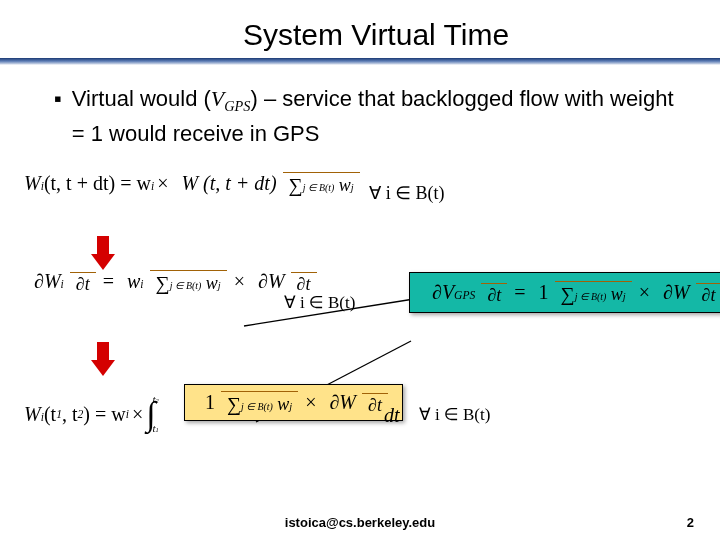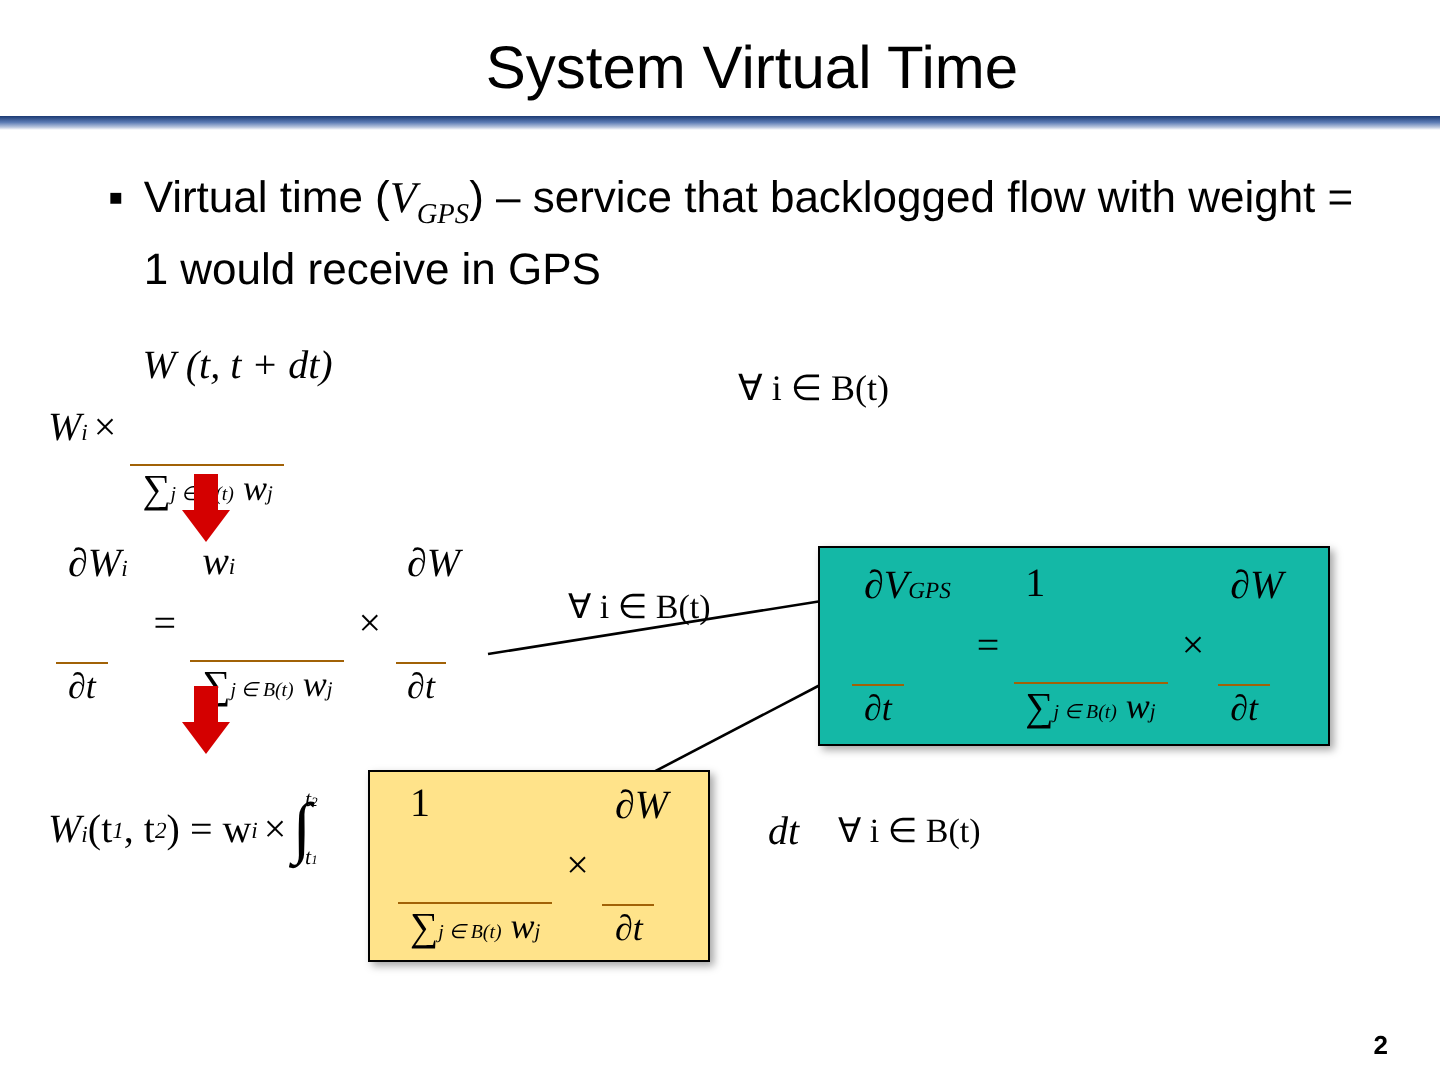--- a/index.html
+++ b/index.html
@@ -16,21 +16,21 @@
   .body { padding: 20px 34px 0 54px; position: relative; height: 420px; }
   .bullet-row { display: flex; align-items: flex-start; gap: 10px; margin-bottom: 14px; }
   .bullet-mark { width: 8px; font-size: 22px; line-height: 28px; }
   .bullet-text { font-size: 22px; line-height: 28px; }
   .ital { font-style: italic; font-family: 'Times New Roman', Times, serif; }
   .sub { font-style: italic; font-family: 'Times New Roman', Times, serif; font-size: 0.65em; vertical-align: sub; }
 
   .math-area { position: relative; width: 100%; height: 350px; font-family: Liberation Serif, serif; font-style: italic; }
   .eq { position: absolute; font-size: 20px; white-space: nowrap; display: flex; align-items: center; }
   .eq .up { font-style: normal; }
-  .frac { display: inline-flex; flex-direction: column; align-items: flex-start; vertical-align: middle; line-height: 1; margin: 0 4px; gap: 37px; }
+  .frac { display: inline-flex; flex-direction: row; align-items: flex-end; vertical-align: middle; line-height: 1; margin: 0 4px; }
   .frac .num { padding: 0 6px 2px 6px; }
   .frac .den { border-top: 1px solid #a16207; padding: 2px 6px 0 6px; font-size: 0.9em; }
   .sml { font-size: 0.58em; }
   .op { font-style: normal; padding: 0 3px; }
   .forall { font-style: normal; }
 
   .red-arrow { position: absolute; width: 22px; height: 34px; }
   .red-arrow .shaft { position: absolute; left: 5px; top: 0; width: 12px; height: 20px; background: #d40000; }
   .red-arrow .head  { position: absolute; left: -1px; top: 18px; width: 0; height: 0; border-left: 12px solid transparent; border-right: 12px solid transparent; border-top: 16px solid #d40000; }
 
@@ -67,28 +67,29 @@
   <div class="title-area">
     <div class="title">System Virtual Time</div>
     <div class="rule"></div>
   </div>
 
   <div class="body">
 
     <div class="bullet-row">
       <div class="bullet-mark">▪</div>
       <div class="bullet-text">
-        <span>Virtual time (</span><span class="ital">V</span><span class="sub">GPS</span><span>) – service that backlogged flow with weight = 1 would receive in GPS</span>
+        <span>Virtual would (</span><span class="ital">V</span><span class="sub">GPS</span><span>) – service that backlogged flow with weight = 1 would receive in GPS</span>
       </div>
     </div>
 
     <div class="math-area">
 
       <div class="eq" style="left:-30px; top:10px;">
         <span><span>W</span><span class="sml">i</span></span>
+        <span><span class="up">(t, t + dt) = w</span><span class="sml">i</span></span>
         <span class="op"> × </span>
         <span class="frac">
           <span class="num">W (t, t + dt)</span>
           <span class="den sumspan">
             <span class="sigma">∑</span><span class="sub2">j ∈ B(t)</span><span> w</span><span class="sml">j</span>
           </span>
         </span>
       </div>
       <div class="eq" style="left:315px; top:20px; font-size:18px;">
         <span class="forall">∀ i ∈ B(t)</span>
@@ -179,14 +180,15 @@
       <div class="eq" style="left:295px; top:242px;margin-left:35px;">
         <span> dt</span>
       </div>
       <div class="eq" style="left:365px; top:242px; font-size:17px;">
         <span class="forall">∀ i ∈ B(t)</span>
       </div>
 
     </div>
   </div>
 
+  <div class="footer">istoica@cs.berkeley.edu</div>
   <div class="pagenum">2</div>
 </div>
 
 </body></html>

